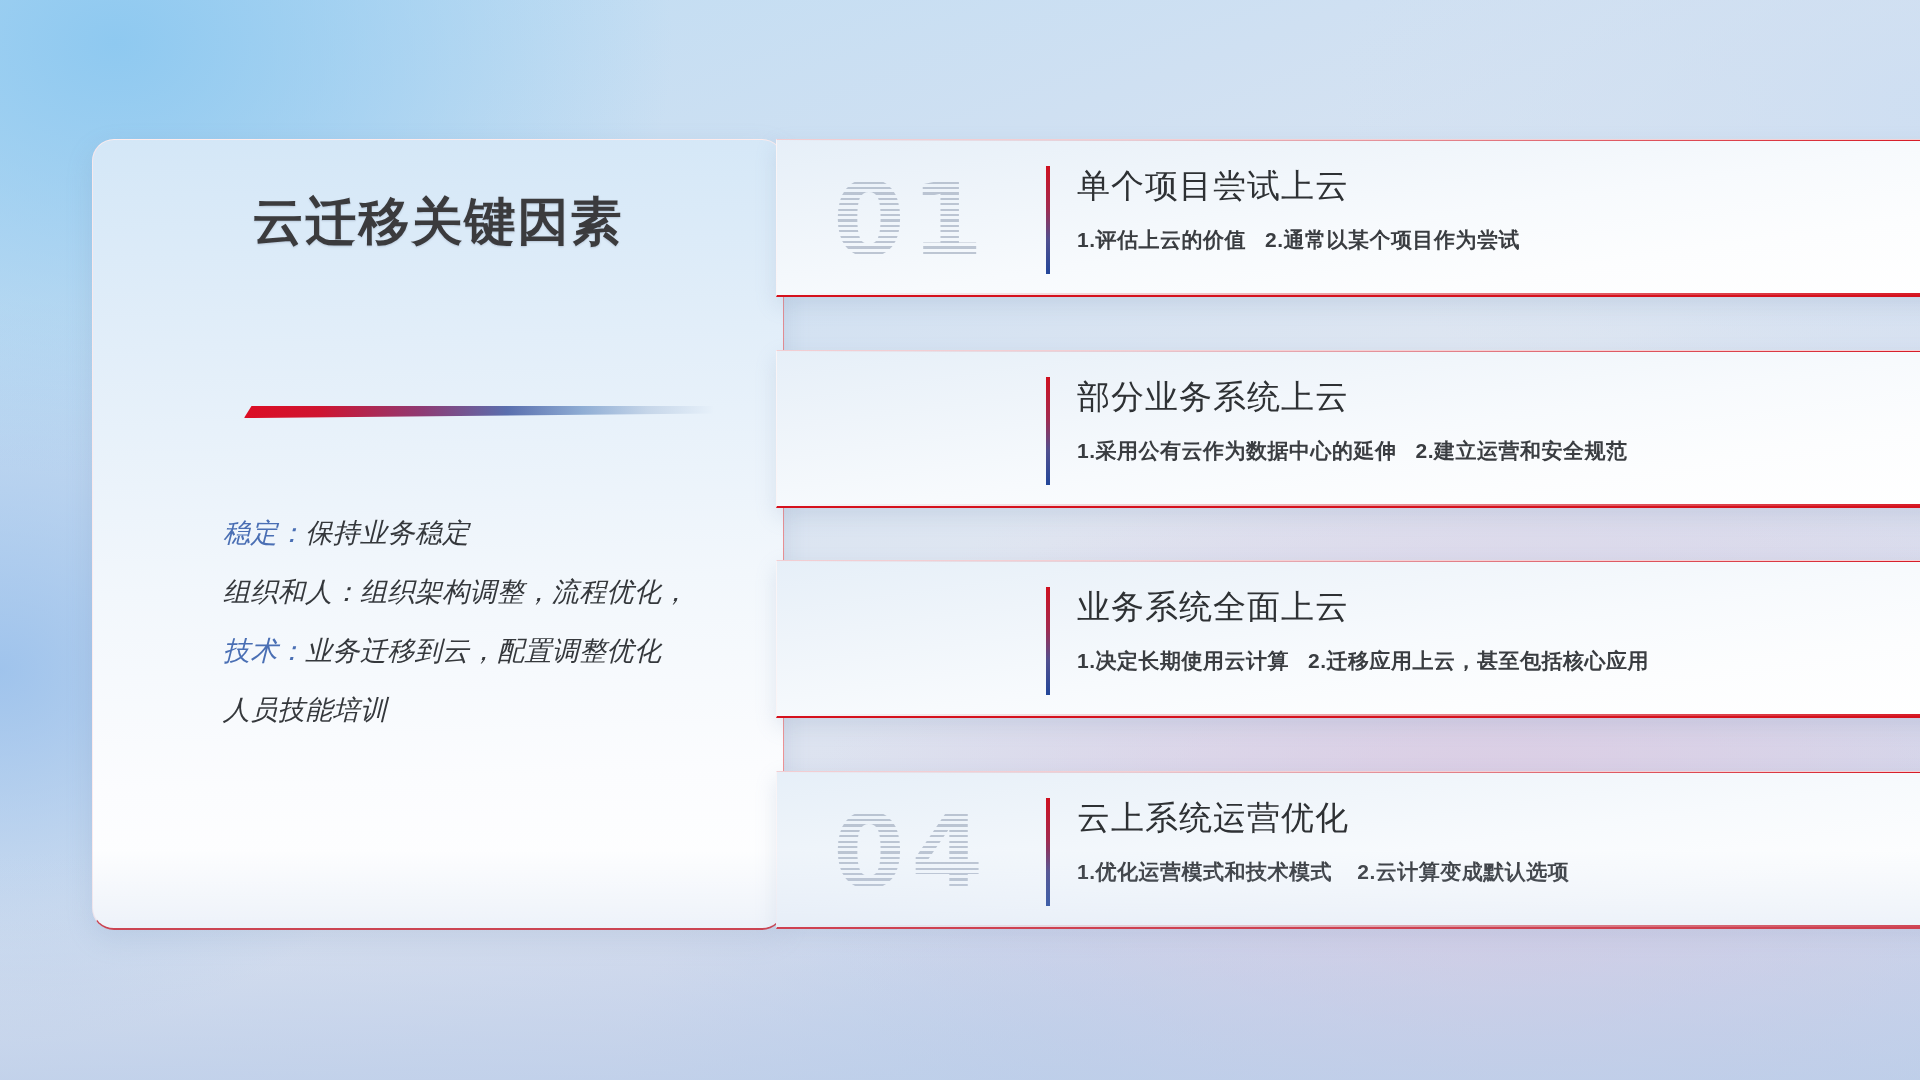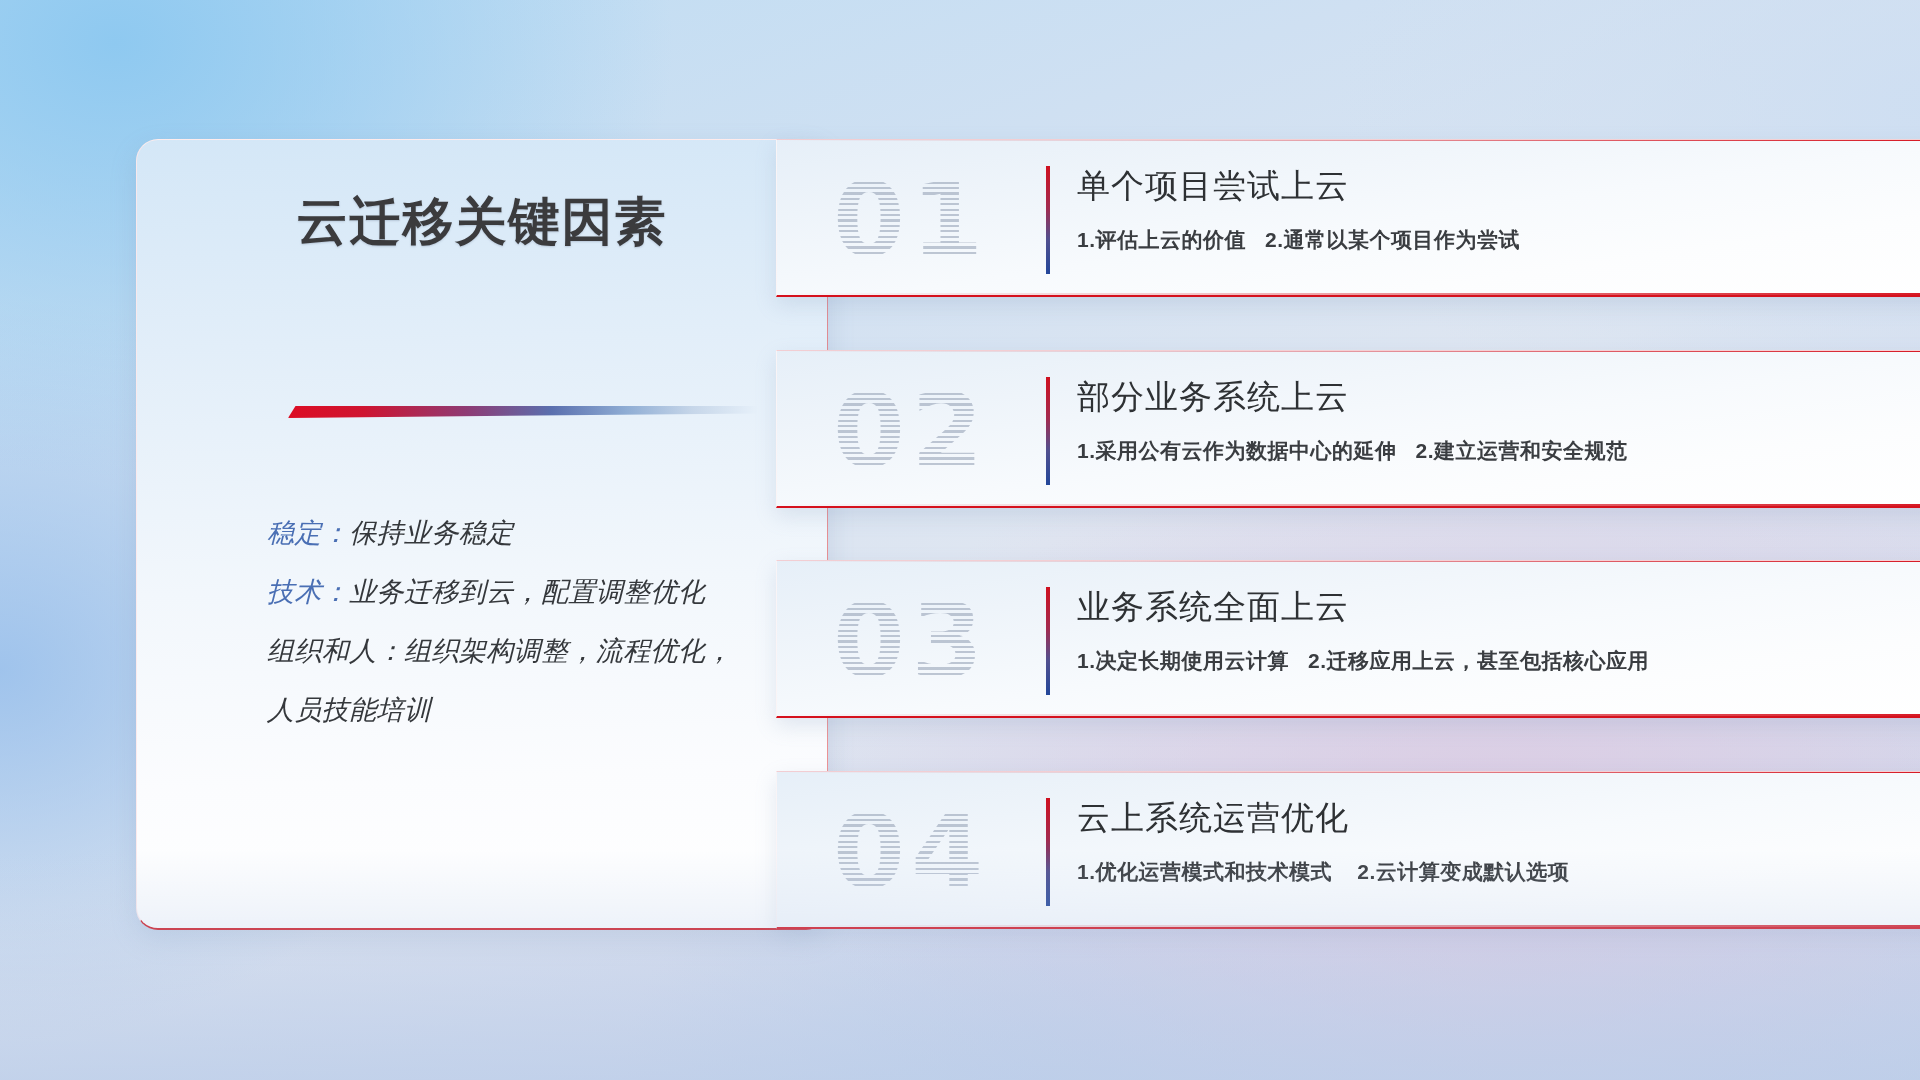--- a/index.html
+++ b/index.html
@@ -34,21 +34,20 @@
     position:absolute; left:92px; top:139px;
     width:692px; height:791px;
     border-radius:22px;
     background:linear-gradient(178deg,#d4e7f7 0%,#e2eef9 26%,#f2f7fc 56%,#fbfcfe 80%,#ffffff 100%);
     border-top:1.6px solid rgba(255,236,236,0.95);
     border-left:1.6px solid rgba(252,232,234,0.9);
     border-right:1.6px solid rgba(226,60,62,0.55);
     border-bottom:2.6px solid #d1161f;
     box-shadow:0 10px 26px rgba(120,145,180,0.22);
     overflow:hidden;
-    margin-left:44px;
   }
   .panel-title{
     position:absolute; left:0; right:0; top:48px;
     text-align:center;
     font-size:51px; font-weight:bold;
     color:#3b3b3d;
     letter-spacing:2px;
     text-shadow:0 1px 2px rgba(110,125,150,0.32);
   }
   .title-rule{
@@ -155,50 +154,48 @@
 
     <div class="bullets">
 
       <div class="bullet">
         <span class="k">稳定：</span><span>保持业务稳定</span>
       </div>
 
 
 
       <div class="bullet">
+        <span class="k plain">组织和人：</span><span>组织架构调整，流程优化，</span>
+      </div>
+
+      <div class="bullet">
         <span class="k">技术：</span><span>业务迁移到云，配置调整优化</span>
-      </div>
-
-      <div class="bullet">
-        <span class="k plain">组织和人：</span><span>组织架构调整，流程优化，</span>
       </div>
 
       <div class="bullet">
         <span class="k plain"></span><span>人员技能培训</span>
       </div>
 
     </div>
   </div>
 
   <div class="card" id="card1">
     <div class="ghost-num">01</div>
     <div class="accent-bar"></div>
     <div class="card-title">单个项目尝试上云</div>
     <div class="card-sub">1.评估上云的价值   2.通常以某个项目作为尝试</div>
   </div>
 
   <div class="card" id="card2">
-    <div class="ghost-num">02</div>
     <div class="accent-bar"></div>
     <div class="card-title">部分业务系统上云</div>
     <div class="card-sub">1.采用公有云作为数据中心的延伸   2.建立运营和安全规范</div>
   </div>
 
   <div class="card" id="card3">
-    <div class="ghost-num">03</div>
     <div class="accent-bar"></div>
     <div class="card-title">业务系统全面上云</div>
     <div class="card-sub">1.决定长期使用云计算   2.迁移应用上云，甚至包括核心应用</div>
   </div>
 
   <div class="card" id="card4">
     <div class="ghost-num">04</div>
     <div class="accent-bar"></div>
     <div class="card-title">云上系统运营优化</div>
     <div class="card-sub">1.优化运营模式和技术模式    2.云计算变成默认选项</div>

